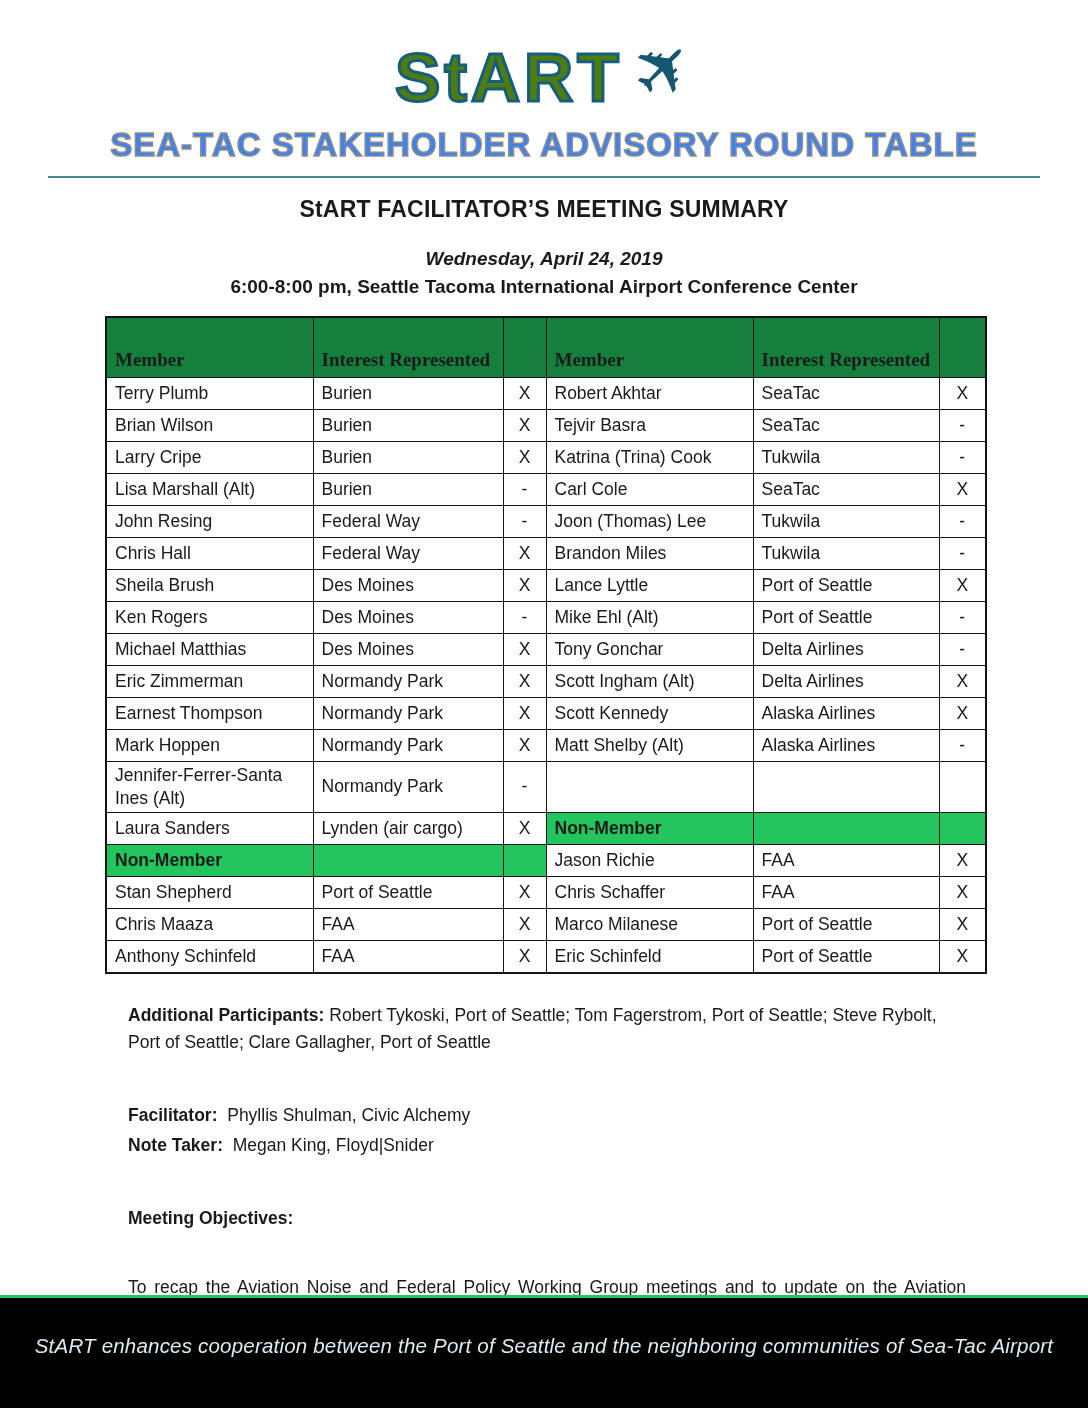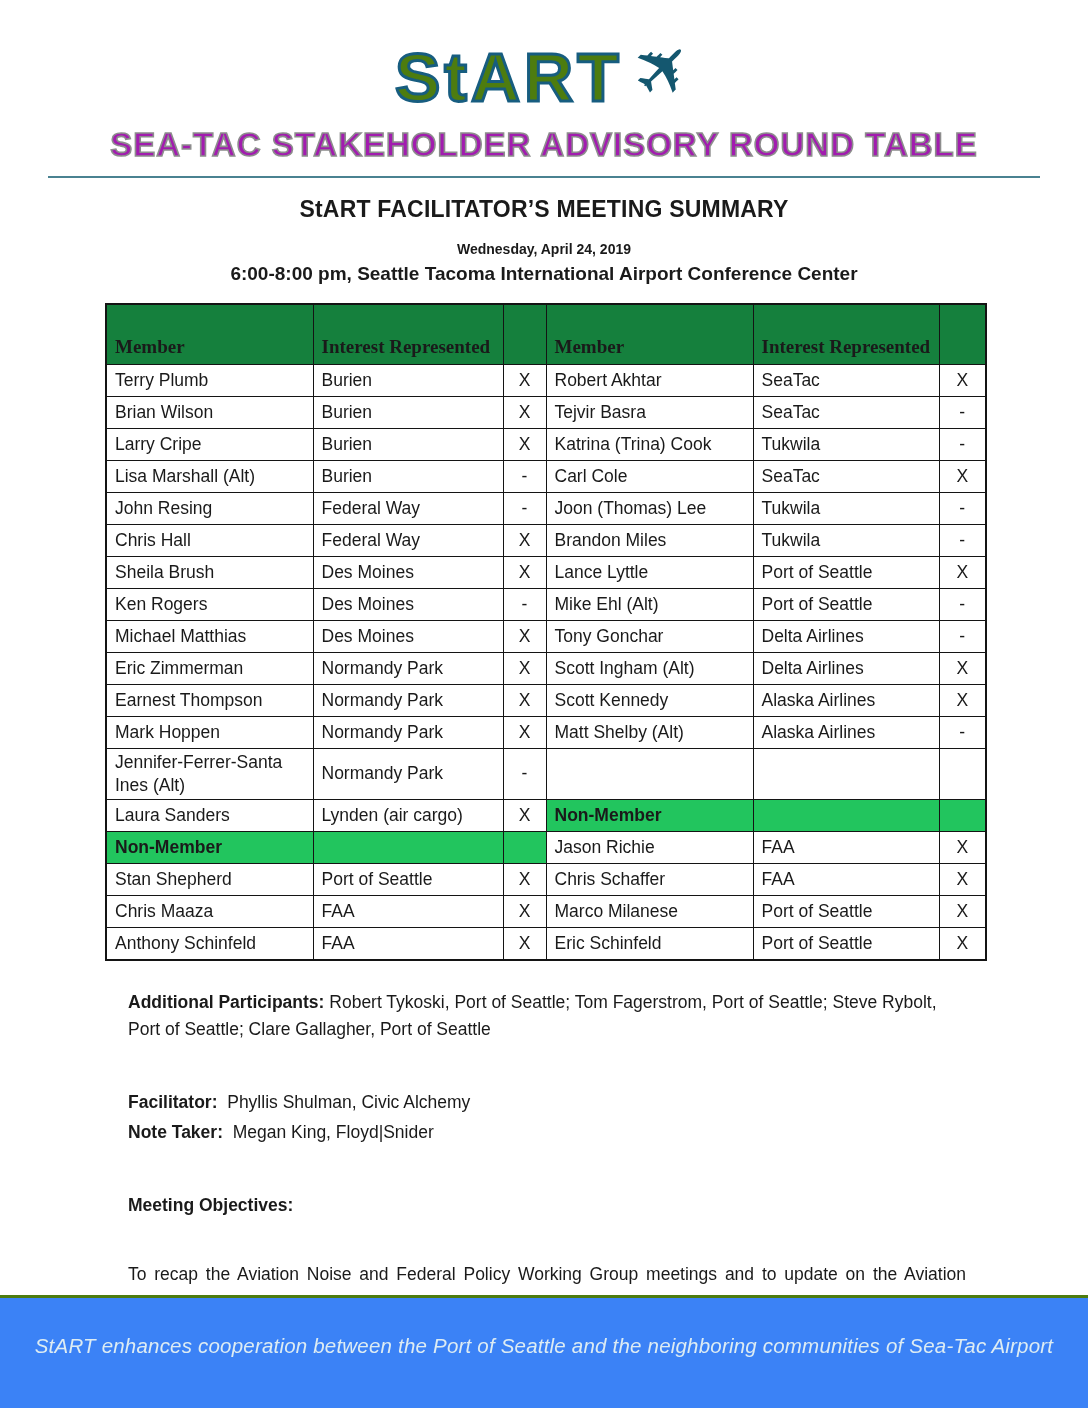--- a/index.html
+++ b/index.html
@@ -17,27 +17,27 @@
   }
   .plane-icon{
     display:inline-block;font-family:"DejaVu Sans",sans-serif;
     font-size:72px;color:#14576f;line-height:1;
     transform:rotate(-45deg);vertical-align:middle;
     margin-left:10px;position:relative;top:-8px;
   }
   .banner{
     text-align:center;margin-top:2px;
     font-size:33px;font-weight:700;letter-spacing:1px;
-    color:#a21caf;-webkit-text-stroke:1.6px #8d8d8d;
+    color:#3b82f6;-webkit-text-stroke:1.6px #8d8d8d;
   }
   .rule{border:none;border-top:2.5px solid #4a8291;margin:12px 48px 0 48px;}
   
   .heading{text-align:center;margin-top:18px;}
   .title{font-size:23px;font-weight:700;letter-spacing:0.2px;}
-  .date{font-size:14px;font-weight:700;margin-top:18px;}
+  .date{font-size:19px;font-weight:700;margin-top:25px;font-style:italic;}
   .loc{font-size:19px;font-weight:700;margin-top:6px;}
   
   table.att{
     border-collapse:collapse;table-layout:fixed;
     width:880px;margin:18px 0 0 105px;
     border:2px solid #141414;
   }
   .att th,.att td{border:1px solid #141414;padding:2px 8px;overflow:hidden;}
   .att th{
     font-family:"Liberation Serif",serif;font-size:19px;font-weight:700;
@@ -52,21 +52,21 @@
   .notes{margin:28px 0 0 128px;width:838px;font-size:17.5px;line-height:1.55;}
   .notes p{margin:0;}
   .notes .fac{margin-top:46px;}
   .notes .nt{margin-top:3px;}
   .notes .obj-label{margin-top:46px;}
   .notes .obj-text{margin-top:40px;text-align:justify;line-height:1.75;}
   .notes b{font-weight:700;}
   
   .footer-band{
     position:absolute;left:0;bottom:0;width:100%;height:110px;
-    background:#3b82f6;border-top:3px solid #4d7c0f;
+    background:#000000;border-top:3px solid #22c55e;
     display:flex;align-items:center;justify-content:center;
   }
   .footer-band .tagline{
     color:#ddecf3;font-style:italic;font-size:20.5px;letter-spacing:0.2px;
     padding-bottom:14px;
   }
 </style>
 </head>
 <body>
 

